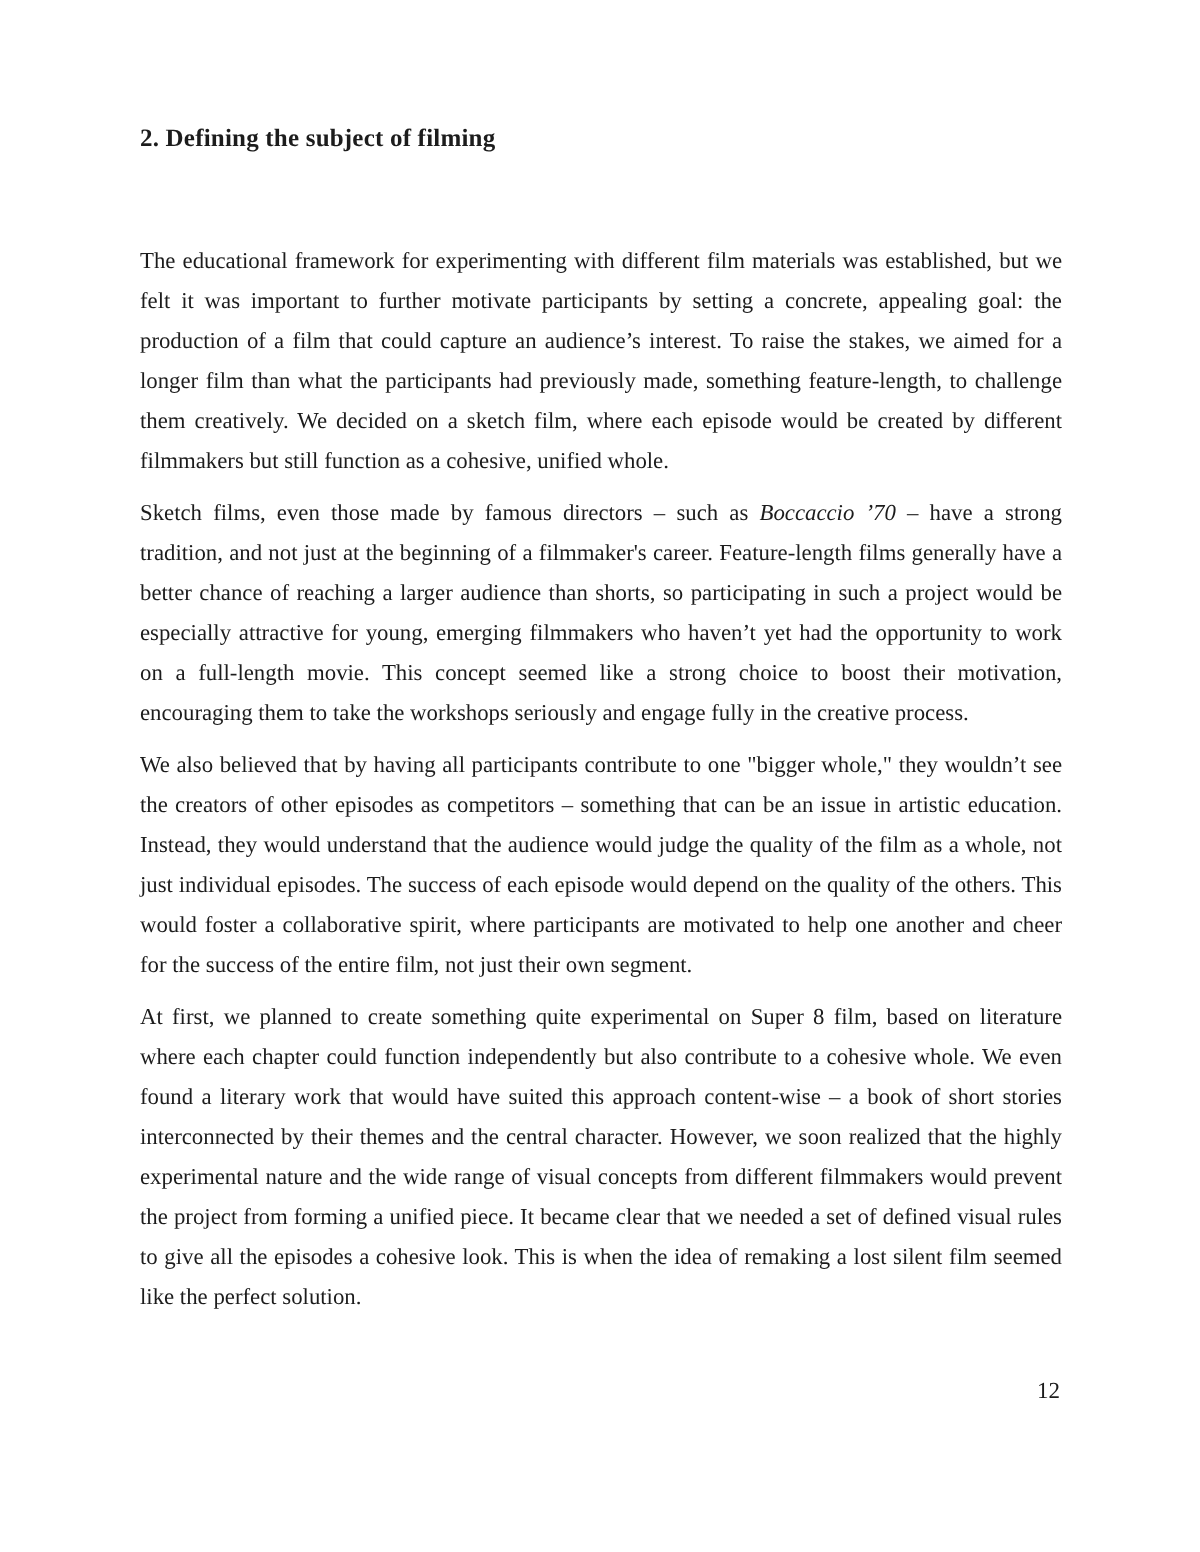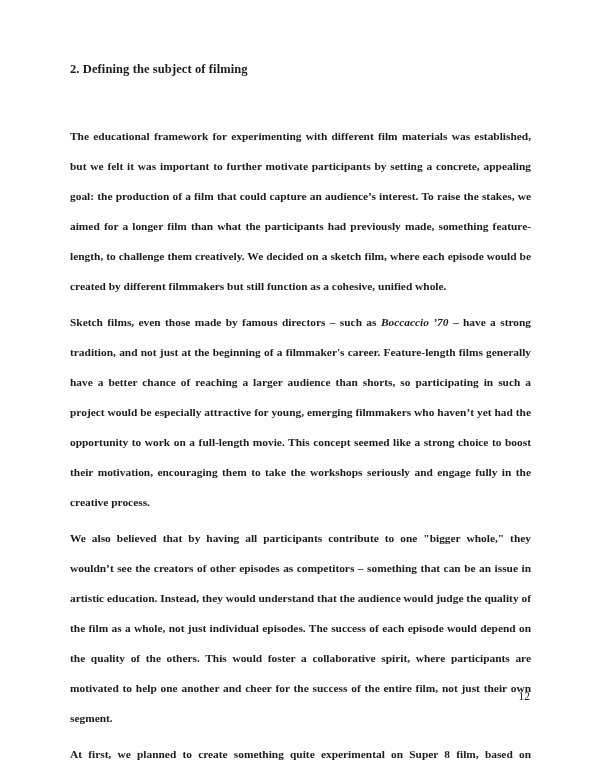--- a/index.html
+++ b/index.html
@@ -24,24 +24,23 @@
   }
   .heading {
     font-size: 12.5px;
     font-weight: bold;
     letter-spacing: 0.1px;
     margin: 0 0 44px 0;
     line-height: 15px;
   }
   .body-paragraphs p {
     font-size: 11.4px;
-    line-height: 30px;
+    line-height: 20px;
     text-align: justify;
     margin: 0 0 6px 0;
-    font-weight: bold;
   }
   .body-paragraphs p:last-child {
     margin-bottom: 0;
   }
   .italic {
     font-style: italic;
   }
   .page-number {
     position: absolute;
     right: 70px;

